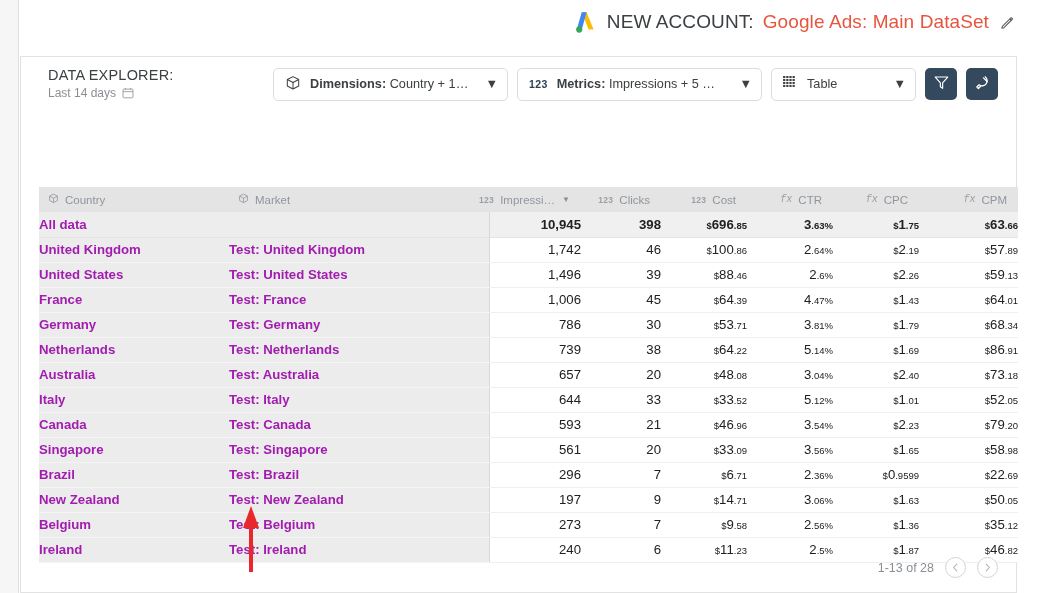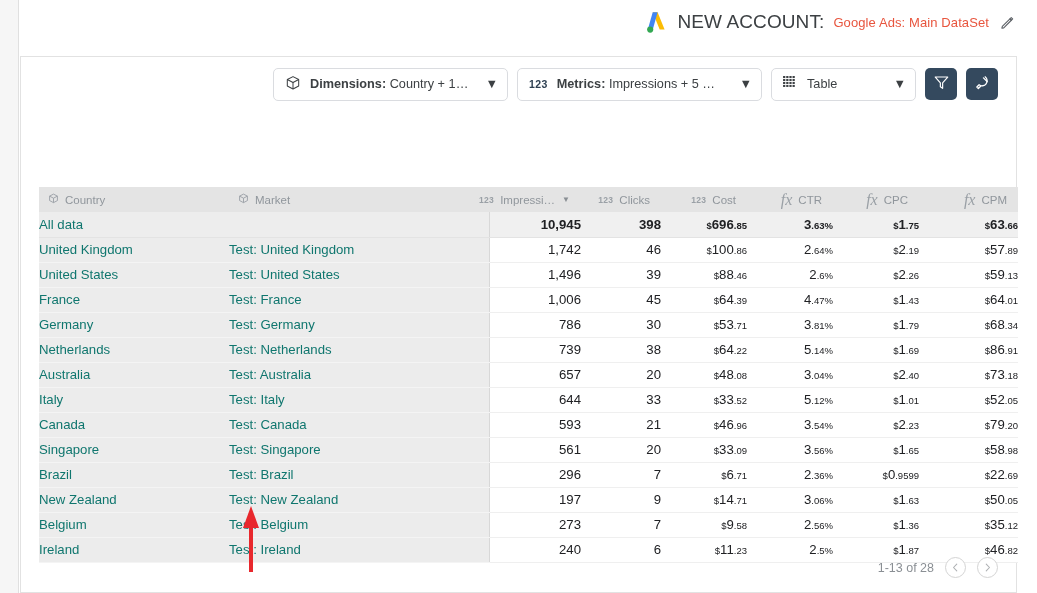--- a/index.html
+++ b/index.html
@@ -24,21 +24,21 @@
     position: absolute; left: 20px; top: 0; right: 0; height: 44px;
     display: flex; align-items: center; justify-content: flex-end;
     padding-right: 22px;
   }
   .acct { display: flex; align-items: center; gap: 9px; }
   .gads-logo { width: 26px; height: 24px; position: relative; display:block; }
   .acct-prefix {
     font-size: 19px; color: #3c4043; letter-spacing: .1px;
   }
   .acct-name {
-    font-size: 13px; color: #e8553e; letter-spacing: .1px;
+    font-size: 19px; color: #e8553e; letter-spacing: .1px;
   }
   .pencil-ic { width: 15px; height: 15px; display:block; color:#5f6368; margin-left:2px; }
 
   
   .tabstrip { position: absolute; left: 20px; top: 24px; height: 33px; }
   .tab {
     display: inline-flex; align-items: center; gap: 7px;
     height: 33px; padding: 0 16px 0 14px;
     background: #f4f4f4;
     border: 1px solid #e2e2e2; border-bottom: none;
@@ -108,28 +108,28 @@
 
   thead th {
     height: 25px; background: #e4e4e4; font-weight: normal;
     font-size: 11.5px; color: #90969c; vertical-align: middle;
   }
   th.dim { text-align: left; }
   th.met { text-align: right; }
   .th-inner { display: flex; align-items: center; gap: 6px; }
   th.dim .th-inner { padding-left: 9px; }
   th.met .th-inner { justify-content: flex-end; padding-right: 11px; }
-  .fx-ic { font-style: italic; font-size: 16px; color: #9aa0a6; font-family: Liberation Serif, serif; }
+  .fx-ic { font-style: italic; font-size: 10px; color: #9aa0a6; font-family: Liberation Mono, monospace; }
   .cube-ic { display: block; }
   .ic123-h { font-size: 8.5px; font-weight: bold; color: #9aa0a6; letter-spacing: .3px; }
   .sort-caret { font-size: 8px; color: #8a8f94; margin-left: 1px; }
 
   tbody td { height: 25px; font-size: 13.2px; vertical-align: middle; }
   td.dim {
-    background: #ececec; color: #0f766e; font-weight: normal;
+    background: #ececec; color: #a21caf; font-weight: bold;
     padding-left: 9px; text-align: left;
     border-bottom: 1px solid #f4f4f4;
     white-space: nowrap; overflow: hidden; text-overflow: ellipsis;
   }
   td.dim.last { border-right: 1px solid #d8d8d8; }
   td.met {
     background: #ffffff; color: #202124; text-align: right;
     padding-right: 11px; border-bottom: 1px solid #efefef;
     white-space: nowrap;
   }
@@ -185,20 +185,34 @@
           <path d="M10.6 4.1 L12.0 2.7 L13.5 4.2 L12.1 5.6 Z" fill="none" stroke="#5f6368" stroke-width="1.2" stroke-linejoin="round"></path>
         </svg>
       </span>
     </div>
   </div>
 
 
   <div class="card">
 
     <div class="toolbar">
+      <div class="de-title">
+        <span class="de-main">DATA EXPLORER:</span>
+        <span class="de-sub">
+          <span>Last 14 days</span>
+          <span class="cal-ic">
+            <svg width="12" height="12" viewBox="0 0 14 14">
+              <rect x="1.2" y="2.4" width="11.6" height="10.2" rx="1" fill="none" stroke="#9aa0a6" stroke-width="1.1"></rect>
+              <line x1="1.2" y1="5.4" x2="12.8" y2="5.4" stroke="#9aa0a6" stroke-width="1.1"></line>
+              <line x1="4" y1="1.2" x2="4" y2="3.4" stroke="#9aa0a6" stroke-width="1.1"></line>
+              <line x1="10" y1="1.2" x2="10" y2="3.4" stroke="#9aa0a6" stroke-width="1.1"></line>
+            </svg>
+          </span>
+        </span>
+      </div>
 
       <div class="tool-right">
 
         <div class="pill pill-dims">
           <span>
             <svg width="16" height="16" viewBox="0 0 18 18">
               <path d="M9 1.8 L15.4 5.1 L15.4 12.4 L9 15.8 L2.6 12.4 L2.6 5.1 Z" fill="none" stroke="#3c4043" stroke-width="1.15" stroke-linejoin="round"></path>
               <path d="M2.6 5.1 L9 8.5 L15.4 5.1" fill="none" stroke="#3c4043" stroke-width="1.15" stroke-linejoin="round"></path>
               <line x1="9" y1="8.5" x2="9" y2="15.8" stroke="#3c4043" stroke-width="1.15"></line>
             </svg>

